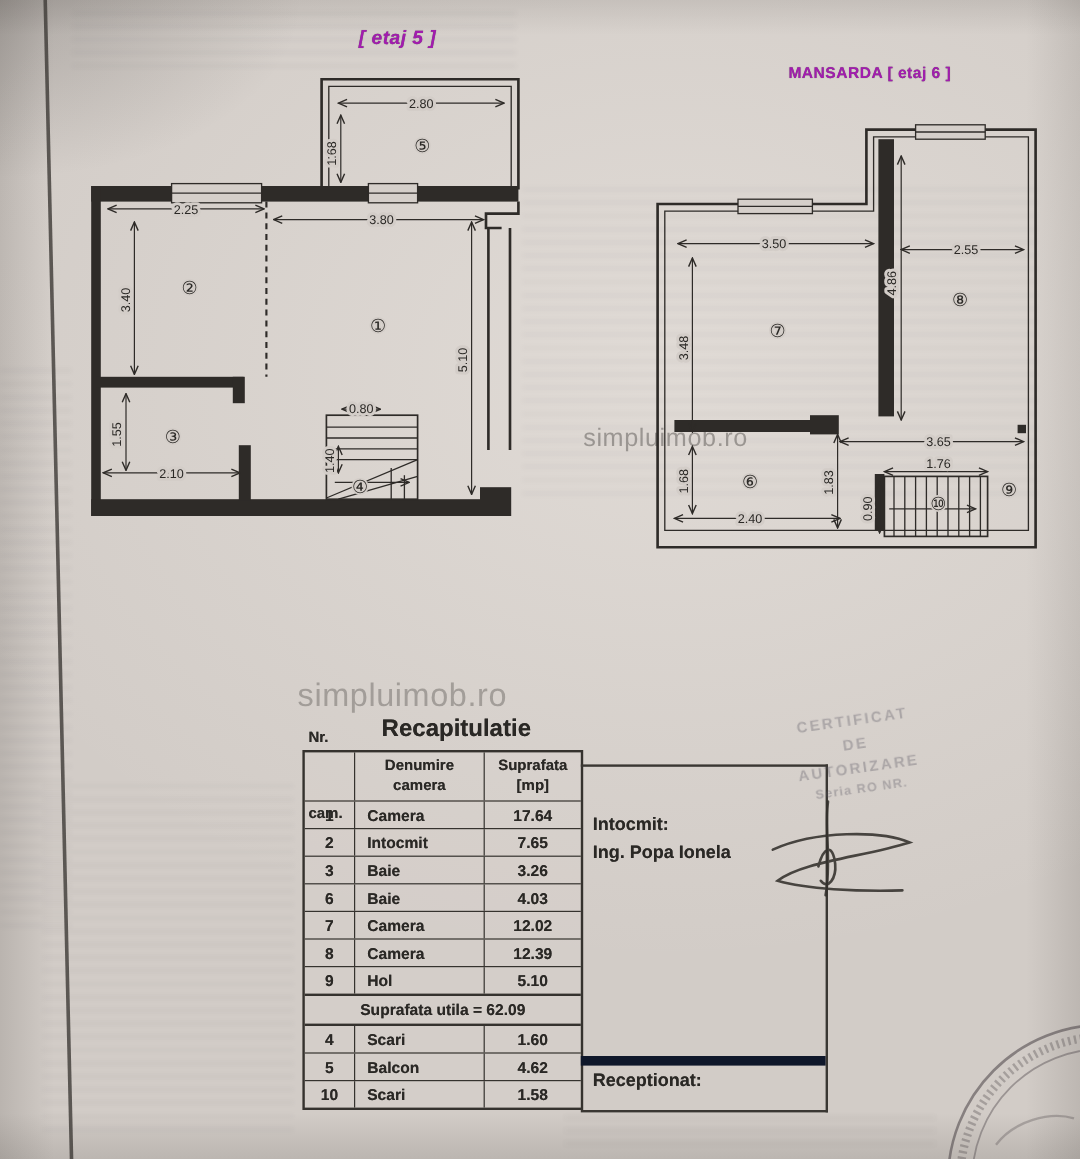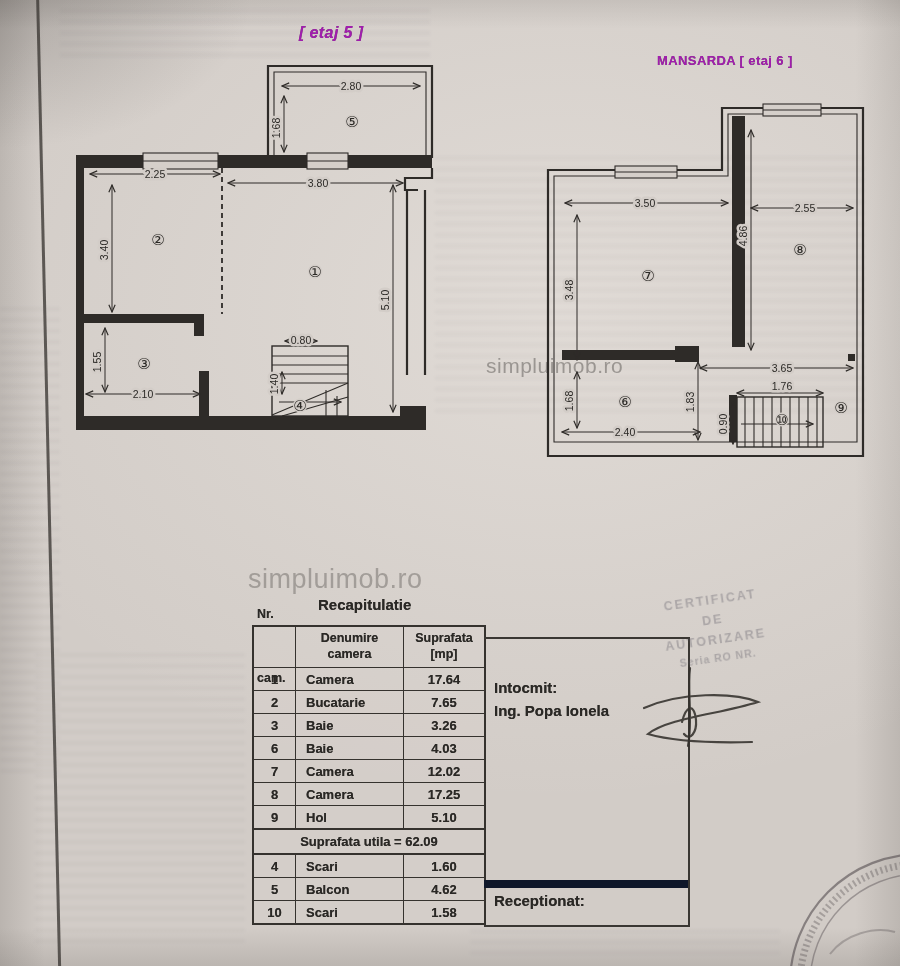--- a/index.html
+++ b/index.html
@@ -39,21 +39,21 @@
   .wf{fill:#2e2b28;stroke:none;}
   .win{fill:#d5cfca;stroke:#2e2b28;stroke-width:1.1;}
   .w1f{fill:none;stroke:#2e2b28;stroke-width:1.4;}
   .dash{fill:none;stroke:#2e2b28;stroke-width:1.8;stroke-dasharray:5 4;}
   .dl{fill:none;stroke:#2e2b28;stroke-width:1;}
   .dim{font:10.5px "Liberation Sans",sans-serif;fill:#2b2926;text-anchor:middle;
     paint-order:stroke;stroke:#d3cdc8;stroke-width:5px;stroke-linejoin:round;}
   .room{font:15px "DejaVu Sans",sans-serif;fill:#2b2926;text-anchor:middle;
     paint-order:stroke;stroke:#d3cdc8;stroke-width:3px;}
   
-  #recap-title{position:absolute;left:318px;top:596px;font-size:15px;font-weight:bold;
+  #recap-title{position:absolute;left:318px;top:596px;font-size:20px;font-weight:bold;
     text-shadow:0 0 .5px rgba(42,40,37,.8);}
   .rtable{position:absolute;left:252px;top:625px;width:230px;border:2px solid #35322e;
     font-size:13px;font-weight:bold;text-shadow:0 0 .5px rgba(42,40,37,.7);background:rgba(218,213,208,0.25);}
   .tr{display:flex;border-top:1px solid #35322e;}
   .tr:first-child{border-top:none;}
   .td{box-sizing:border-box;display:flex;align-items:center;}
   .c1{width:42px;justify-content:center;border-right:1px solid #35322e;gap:48px;}
   .c2{width:108px;padding-left:10px;border-right:1px solid #35322e;}
   .c3{flex:1;justify-content:center;}
   .head .td{flex-direction:column;justify-content:center;height:40px;font-size:12.5px;line-height:1.25;}
@@ -253,42 +253,42 @@
     </div>
   </div>
 
   <div class="tr body-row">
     <div class="td c1">1</div>
     <div class="td c2">Camera</div>
     <div class="td c3">17.64</div>
   </div>
   <div class="tr body-row">
     <div class="td c1">2</div>
-    <div class="td c2">Bucatarie</div>
+    <div class="td c2">Intocmit</div>
     <div class="td c3">7.65</div>
   </div>
   <div class="tr body-row">
     <div class="td c1">3</div>
     <div class="td c2">Baie</div>
     <div class="td c3">3.26</div>
   </div>
   <div class="tr body-row">
     <div class="td c1">6</div>
     <div class="td c2">Baie</div>
     <div class="td c3">4.03</div>
   </div>
   <div class="tr body-row">
     <div class="td c1">7</div>
     <div class="td c2">Camera</div>
     <div class="td c3">12.02</div>
   </div>
   <div class="tr body-row">
     <div class="td c1">8</div>
     <div class="td c2">Camera</div>
-    <div class="td c3">17.25</div>
+    <div class="td c3">12.39</div>
   </div>
   <div class="tr body-row">
     <div class="td c1">9</div>
     <div class="td c2">Hol</div>
     <div class="td c3">5.10</div>
   </div>
 
   <div class="merge">Suprafata utila = 62.09</div>
 
   <div class="tr body-row grp">

